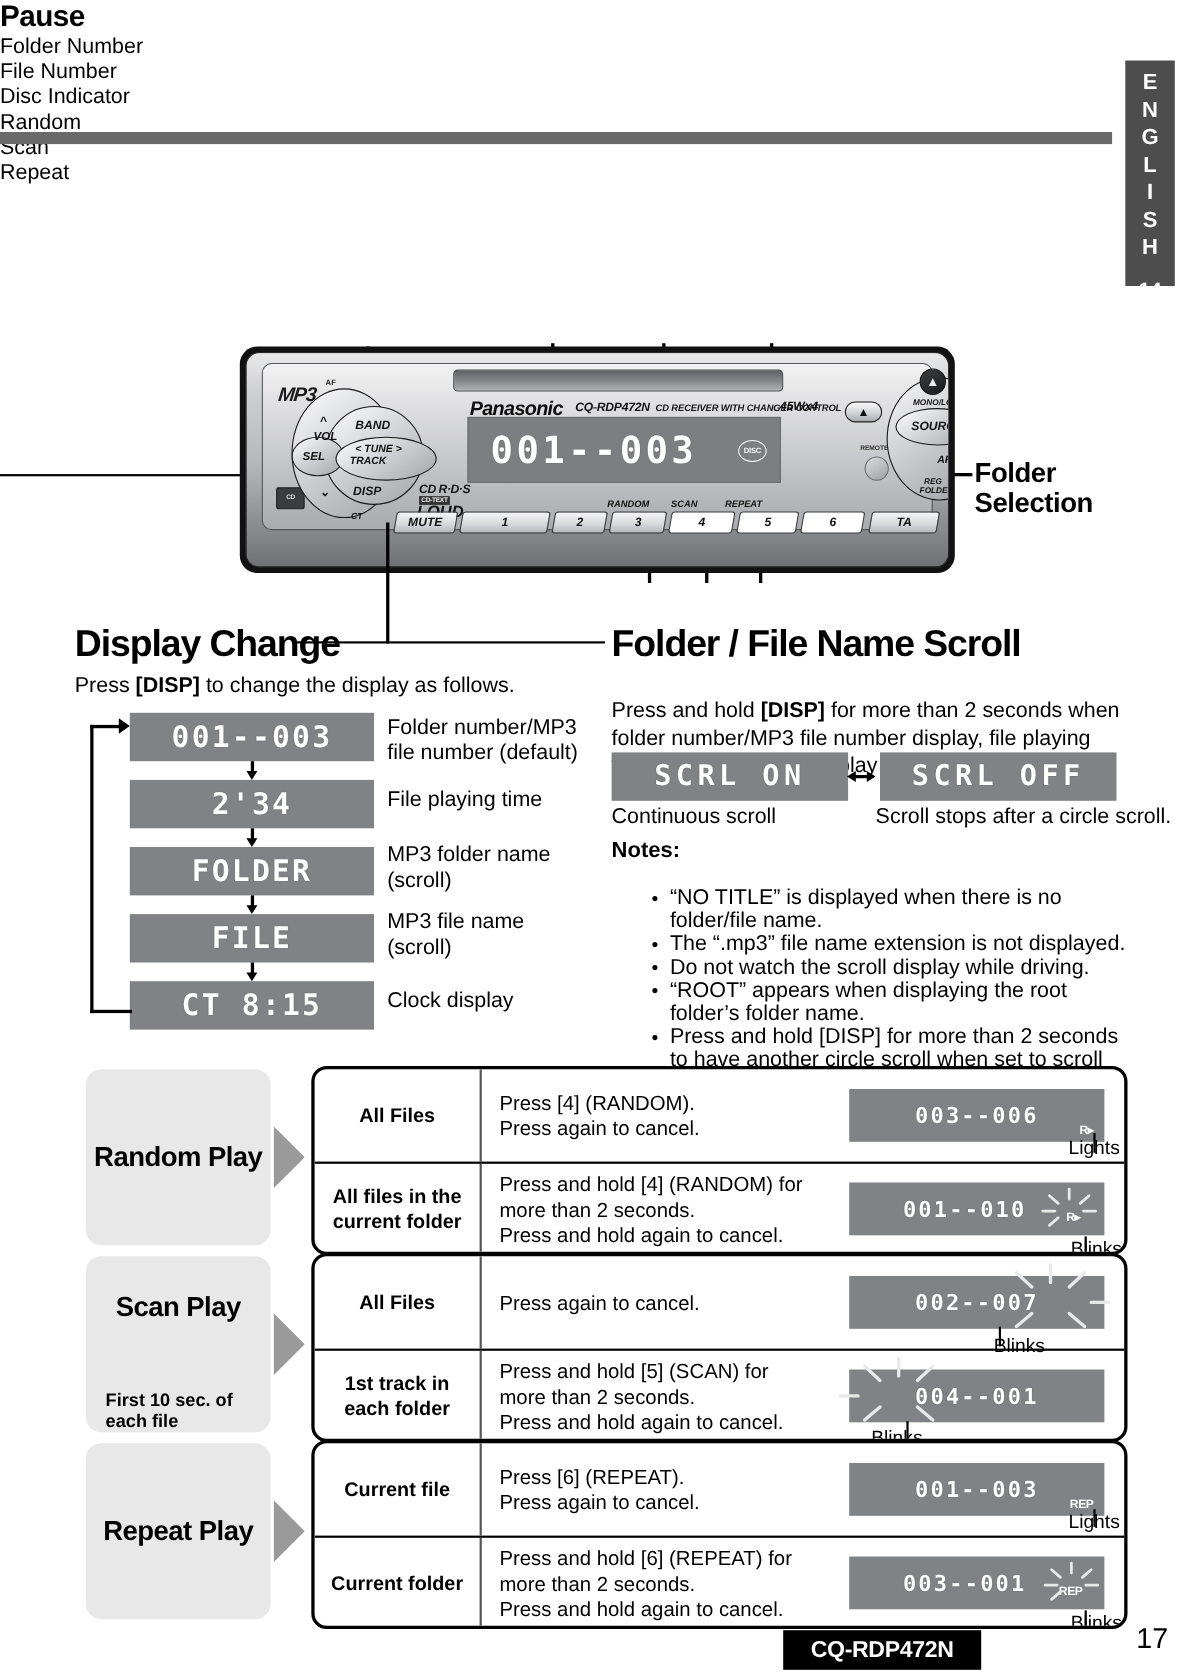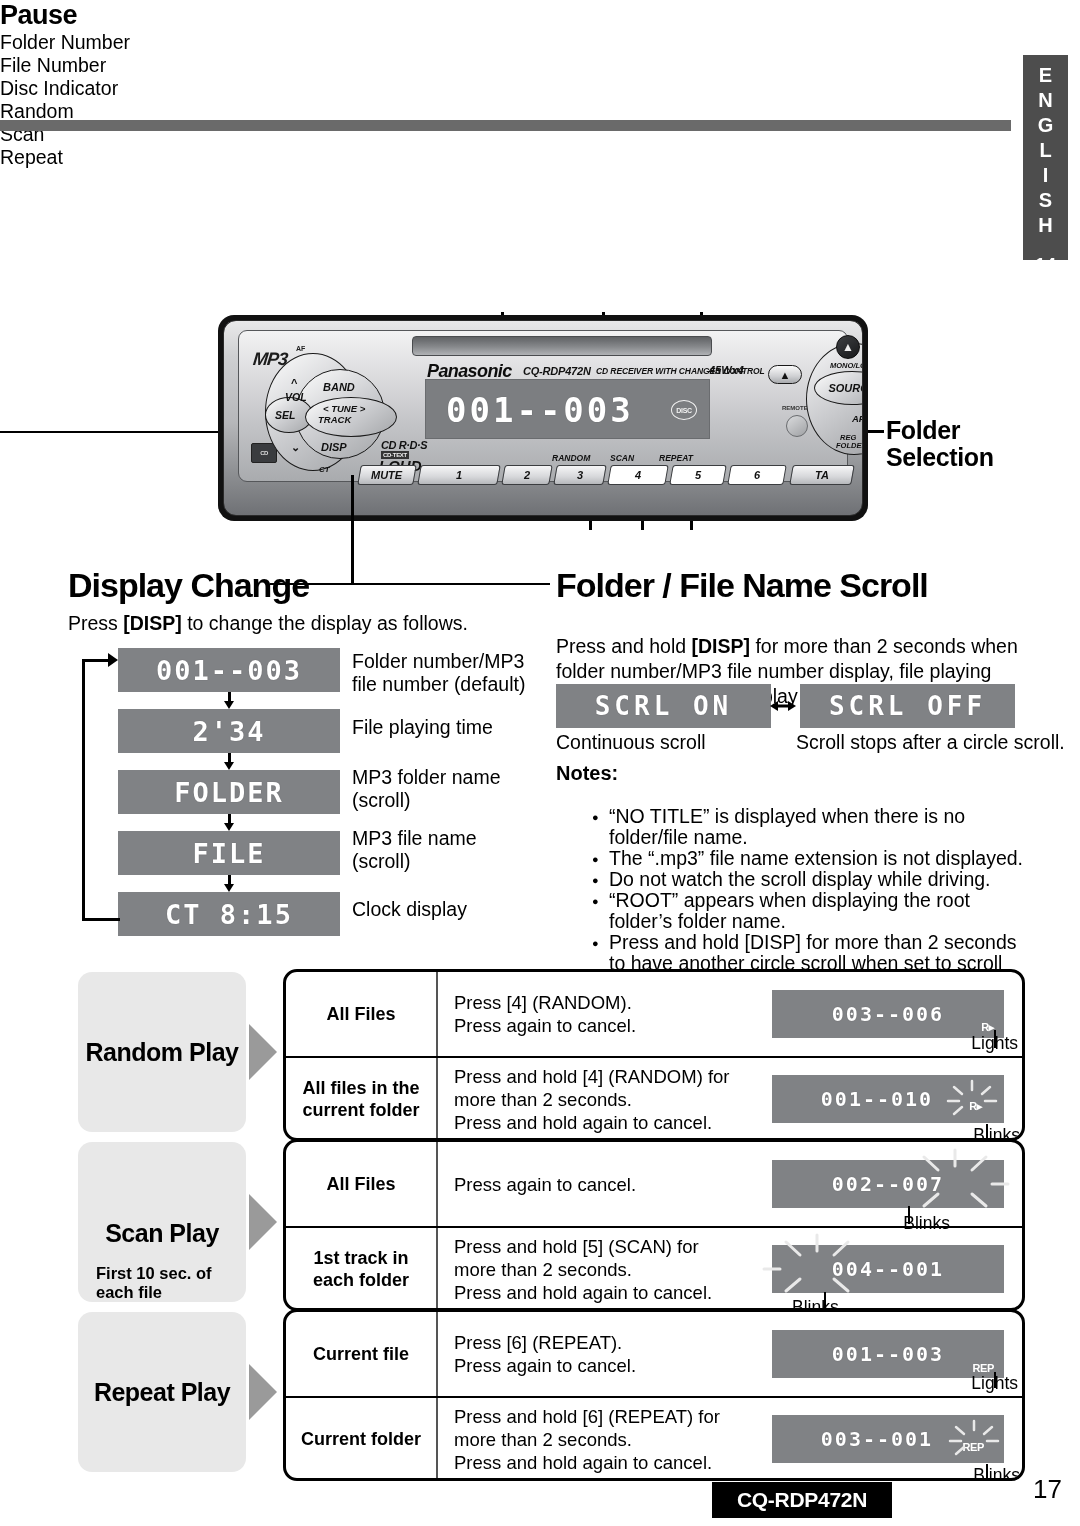--- a/index.html
+++ b/index.html
@@ -571,21 +571,21 @@
             <line x1="12" y1="37" x2="20" y2="30"></line>
           </g>
         </svg>
       </div>
       <div class="tick" style="right:34px; bottom:2px; height:14px;"></div>
       <div class="state-cap" style="right:2px; bottom:-6px;">Blinks</div>
     </div>
   </div>
 </div>
 
-<div class="mode-tag" style="left:78px; top:1142px; width:168px; height:160px; justify-content:flex-end; padding-top:44px;">
+<div class="mode-tag" style="left:78px; top:1142px; width:168px; height:160px; justify-content:space-between; padding-top:32px;">
   <div class="mt-title">Scan Play</div>
   <div class="mt-sub" style="text-align:left; width:100%; padding-left:18px;">
     <div>First 10 sec. of</div>
     <div>each file</div>
   </div>
 </div>
 <div class="tag-arrow" style="left:249px; top:1194px;"></div>
 
 <div class="mode-table" style="left:283px; top:1139px; width:742px; height:172px;">
   <div class="mrow">

